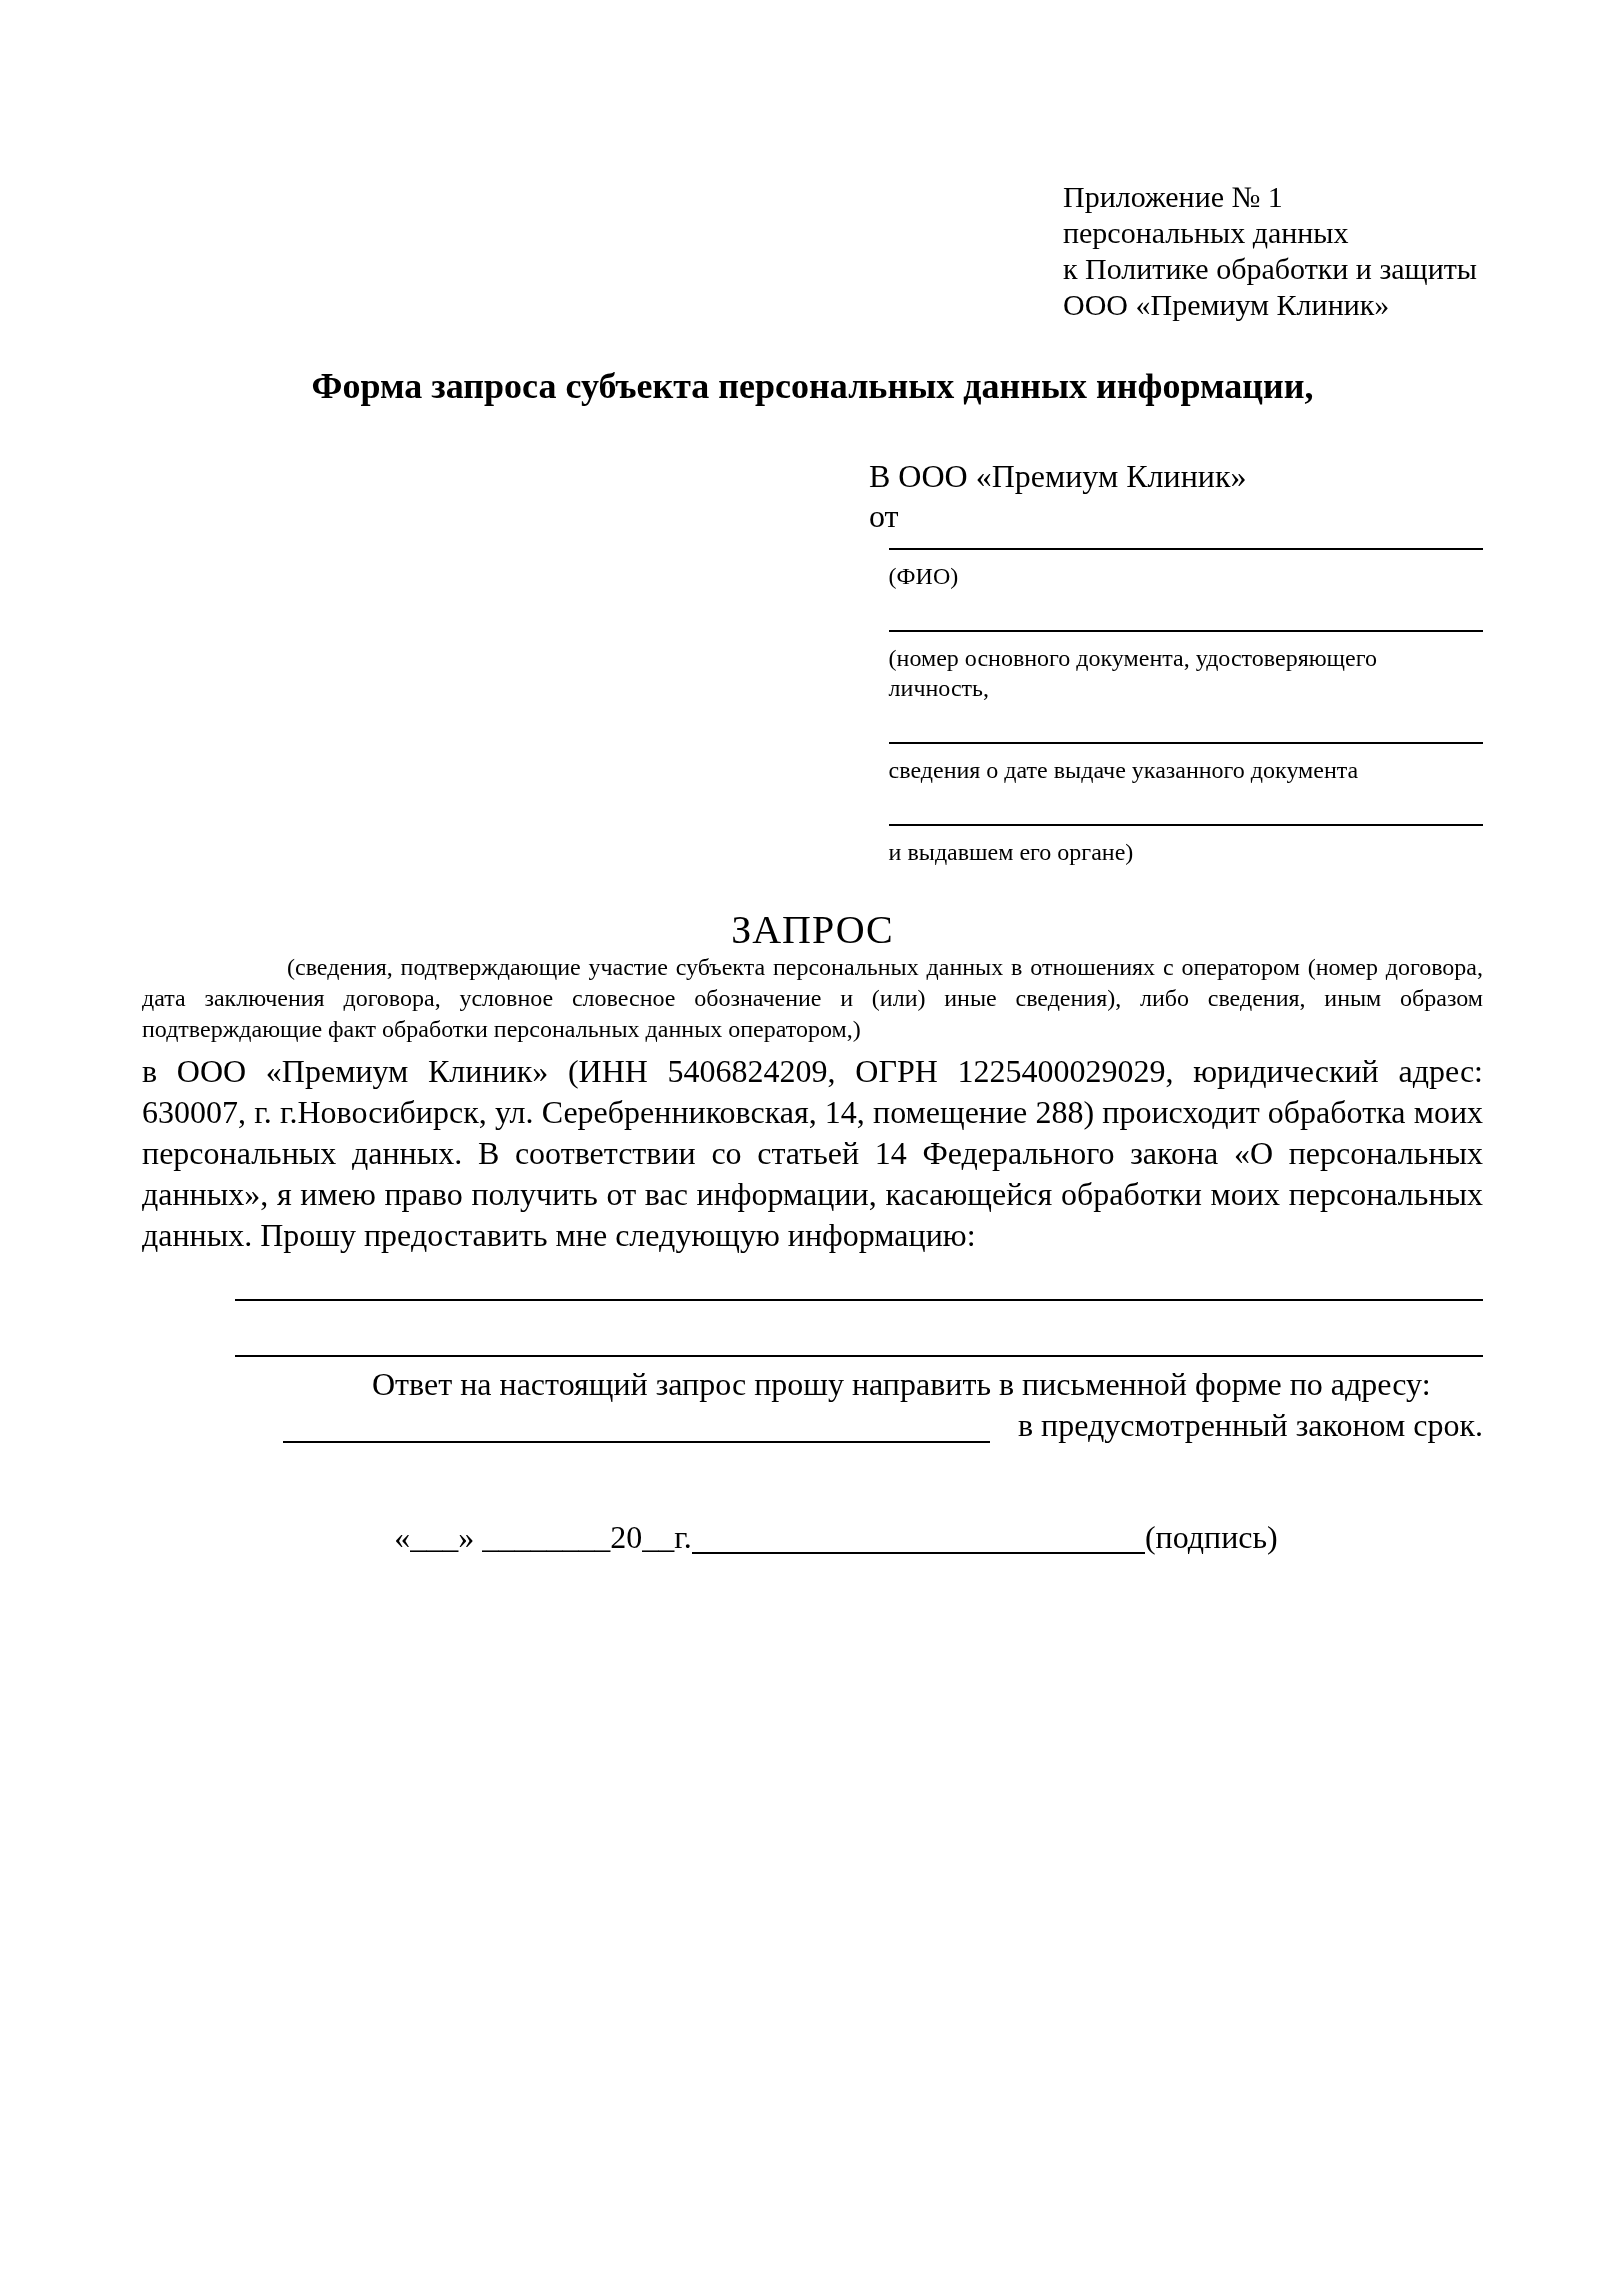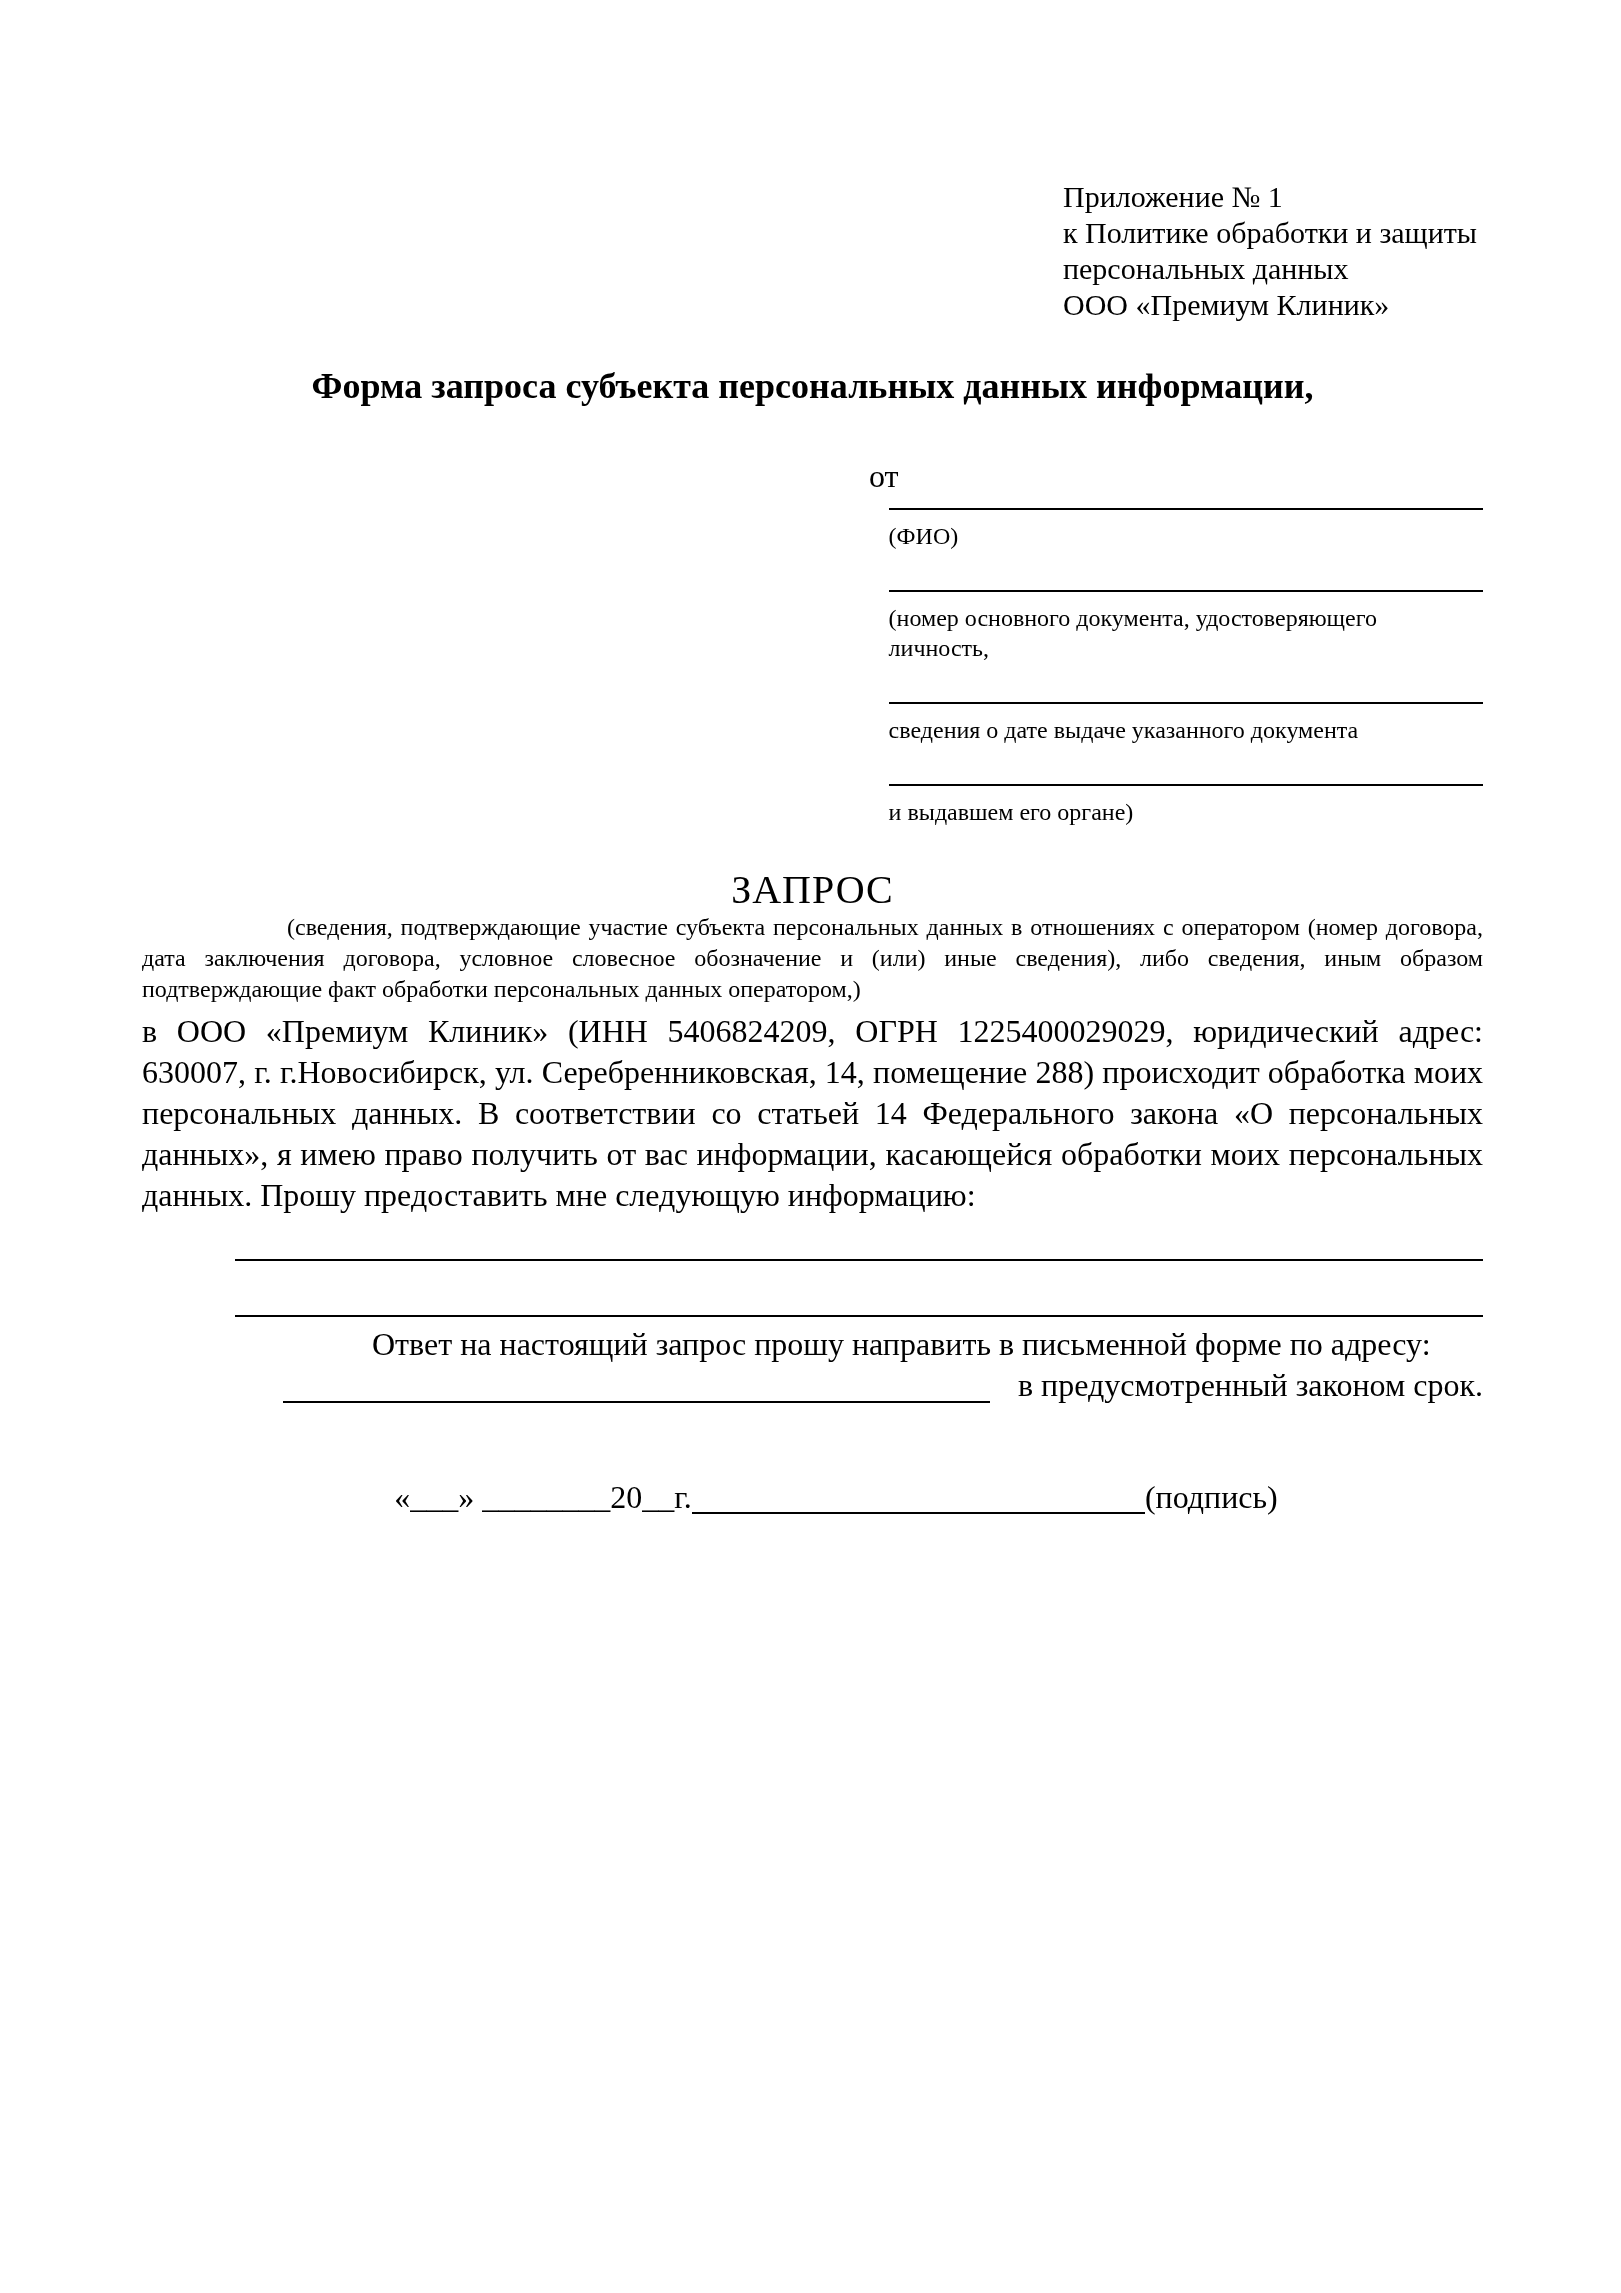--- a/index.html
+++ b/index.html
@@ -160,30 +160,31 @@
   .sign-label { white-space: nowrap; }
 </style>
 </head>
 <body>
 
 <div class="page">
   <div class="content">
 
     <div class="header-block">
       <div>Приложение № 1</div>
+      <div>персональных данных</div>
       <div>к Политике обработки и защиты</div>
-      <div>персональных данных</div>
       <div>ООО «Премиум Клиник»</div>
     </div>
 
     <div class="doc-title">
       <div>Форма запроса субъекта персональных данных информации,</div>
     </div>
 
     <div class="addressee">
+      <div>В ООО «Премиум Клиник»</div>
       <div>от</div>
 
       <div class="field-line"></div>
       <div class="field-label">(ФИО)</div>
 
       <div class="field-line gap"></div>
       <div class="field-label">(номер основного документа, удостоверяющего личность,</div>
 
       <div class="field-line gap"></div>
       <div class="field-label">сведения о дате выдаче указанного документа</div>

